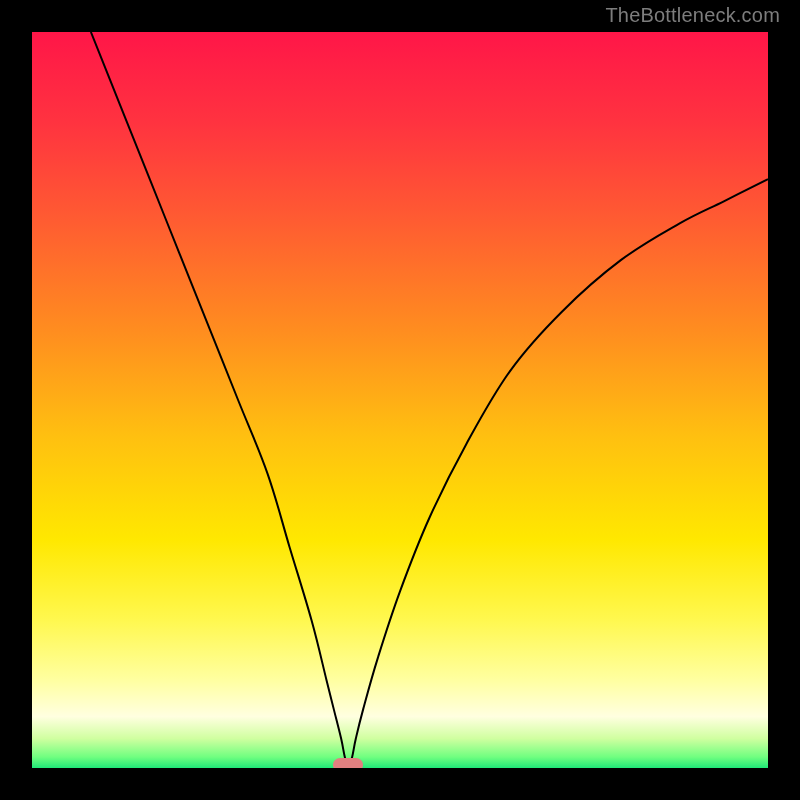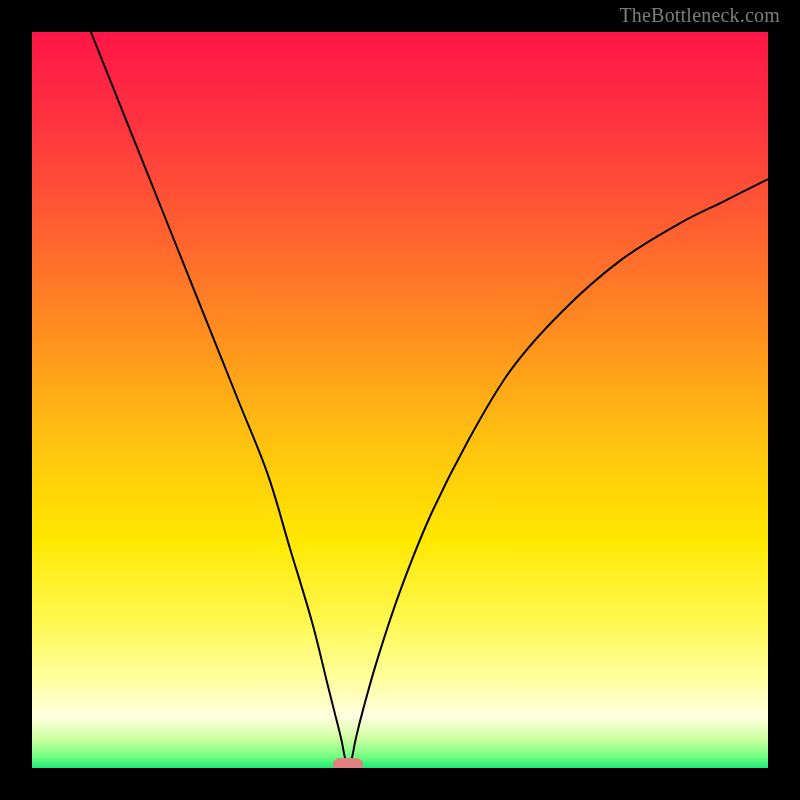--- a/index.html
+++ b/index.html
@@ -11,21 +11,20 @@
     background: #000;
     font-family: Arial, Helvetica, sans-serif;
   }
   .frame {
     position: absolute;
     top: 0;
     left: 0;
     width: 800px;
     height: 651px;
     background: #000;
-    font-family: Liberation Serif, serif;
   }
   .plot-area {
     position: absolute;
     top: 32px;
     left: 32px;
     width: 736px;
     height: 736px;
     overflow: hidden;
   }
   .gradient {

